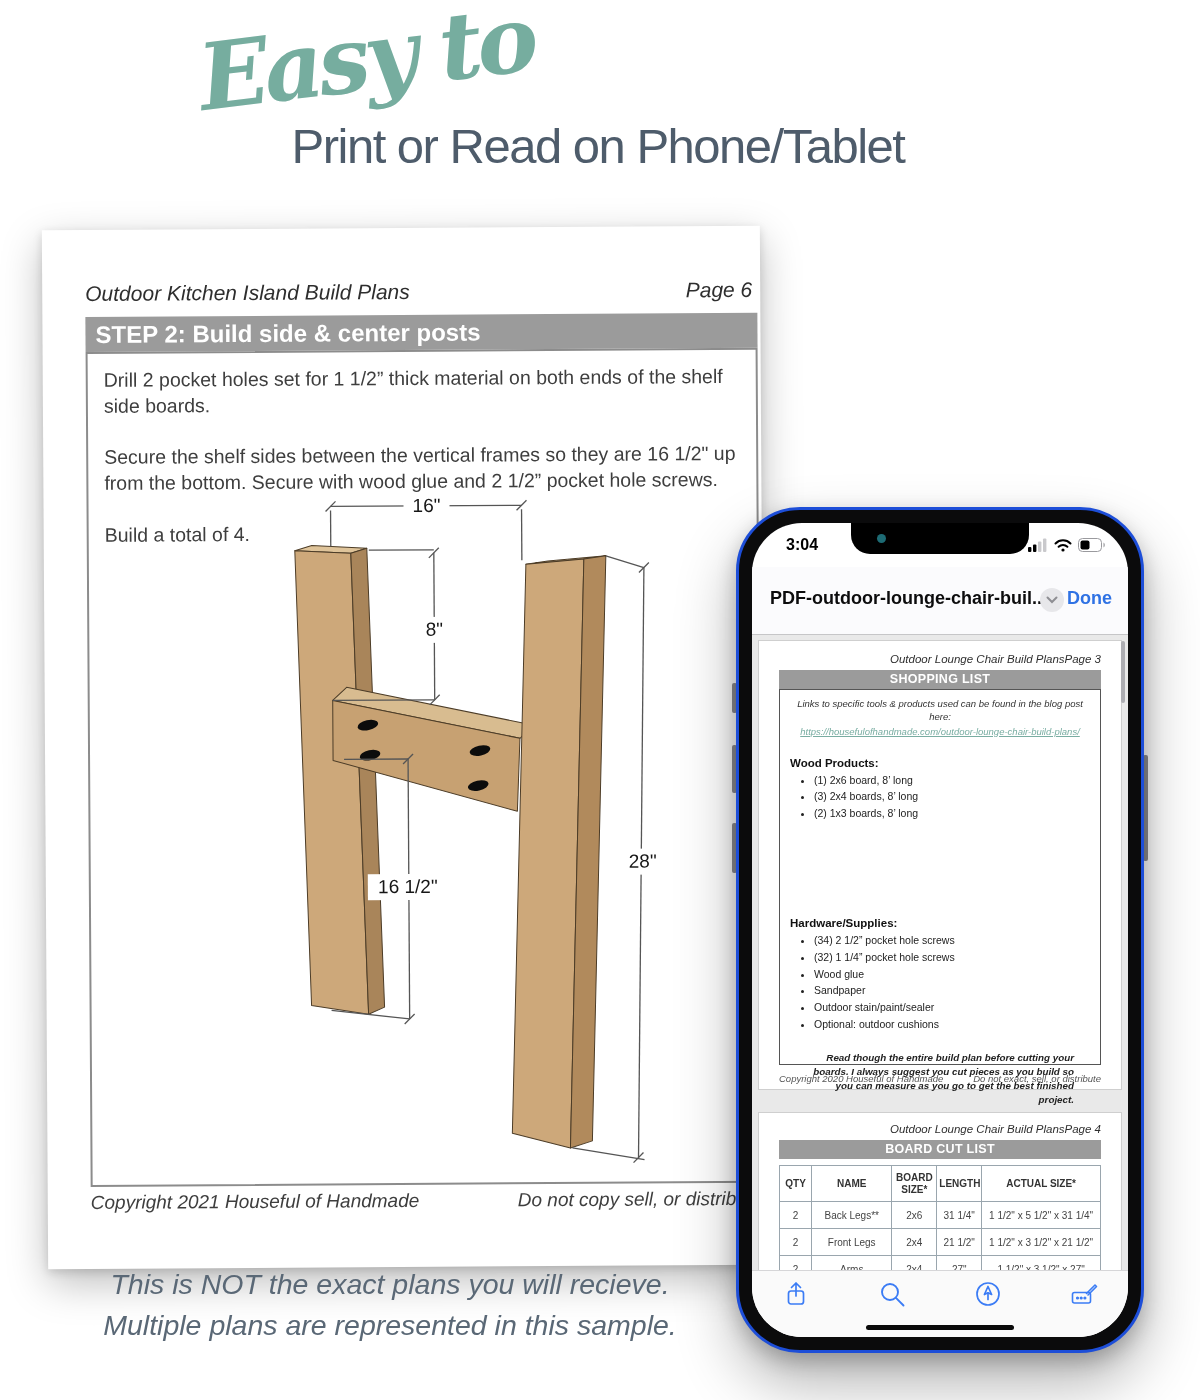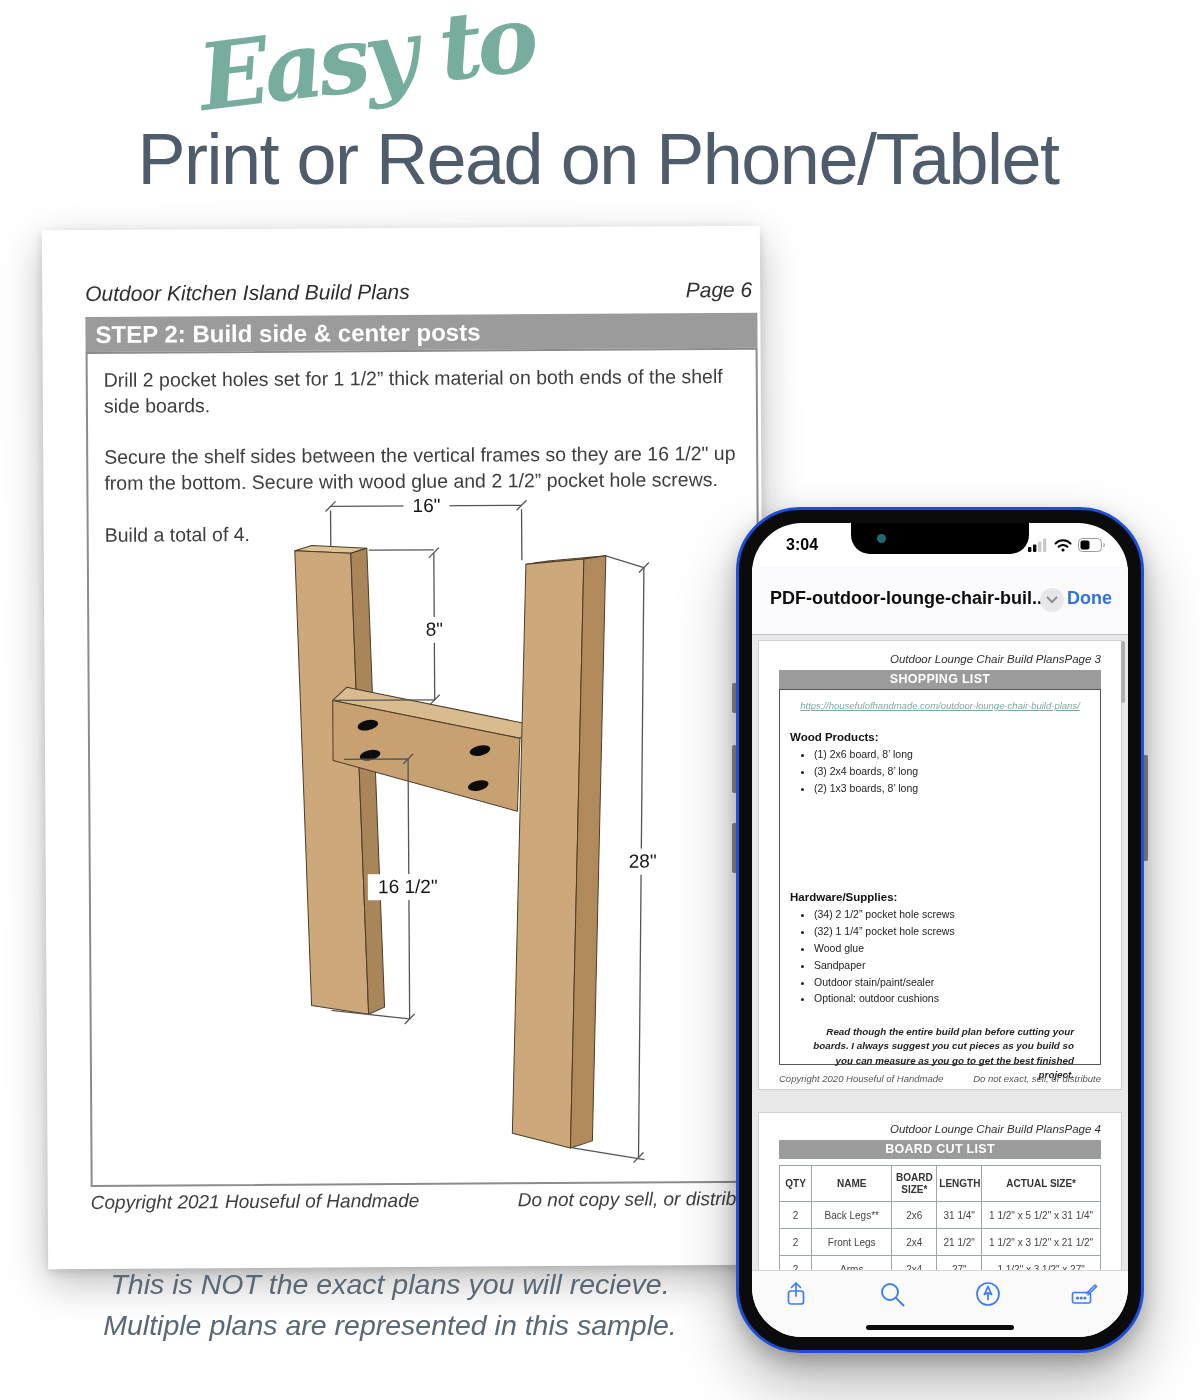--- a/index.html
+++ b/index.html
@@ -4,21 +4,21 @@
 <style>
   html,body{margin:0;padding:0;background:#fff;}
   #stage{position:relative;width:1200px;height:1400px;background:#ffffff;overflow:hidden;
          font-family:"Liberation Sans",sans-serif;color:#222;}
 
   
   .script-heading{position:absolute;left:198px;top:4px;z-index:3;
     font-family:"DejaVu Serif",serif;font-style:italic;font-weight:700;
     font-size:92px;letter-spacing:-5px;color:#76AD9F;transform:rotate(-7deg);white-space:nowrap;}
   .headline{position:absolute;left:0;top:118px;width:1196px;text-align:center;z-index:2;
-    font-size:72px;letter-spacing:-1.5px;color:#4E5C6B;white-space:nowrap;}
+    font-size:49px;letter-spacing:-1.5px;color:#4E5C6B;white-space:nowrap;}
 
   
   .paper{position:absolute;left:45px;top:228px;width:718px;height:1039px;background:#fff;z-index:4;
     box-shadow:0 14px 40px rgba(0,0,0,.26),0 3px 10px rgba(0,0,0,.14);
     transform:rotate(-.35deg);overflow:hidden;}
   .paper-header{position:absolute;left:43px;right:8px;top:52px;display:flex;justify-content:space-between;
     font-style:italic;font-size:21px;color:#2e2e2e;}
   .step-bar{position:absolute;left:43px;right:3px;top:87px;height:35px;background:#9B9B9B;
     color:#fff;font-weight:700;font-size:24px;line-height:35px;padding-left:10px;box-sizing:border-box;white-space:nowrap;overflow:hidden;}
   .content-box{position:absolute;left:43px;right:3px;top:122px;height:835px;border:2px solid #8c8c8c;
@@ -224,20 +224,21 @@
 
         <div class="pdf">
 
           <div class="page page3">
             <div class="pg-head">
               <span>Outdoor Lounge Chair Build Plans</span>
               <span>Page 3</span>
             </div>
             <div class="pg-bar">SHOPPING LIST</div>
             <div class="pg-box">
+              <div class="links-note">Links to specific tools &amp; products used can be found in the blog post here:</div>
               <span class="blog-link">https://housefulofhandmade.com/outdoor-lounge-chair-build-plans/</span>
               <div class="sec-head wood">Wood Products:</div>
               <ul>
                 <li>(1) 2x6 board, 8’ long</li>
                 <li>(3) 2x4 boards, 8’ long</li>
                 <li>(2) 1x3 boards, 8’ long</li>
               </ul>
               <div class="sec-head hardware">Hardware/Supplies:</div>
               <ul>
                 <li>(34) 2 1/2” pocket hole screws</li>

